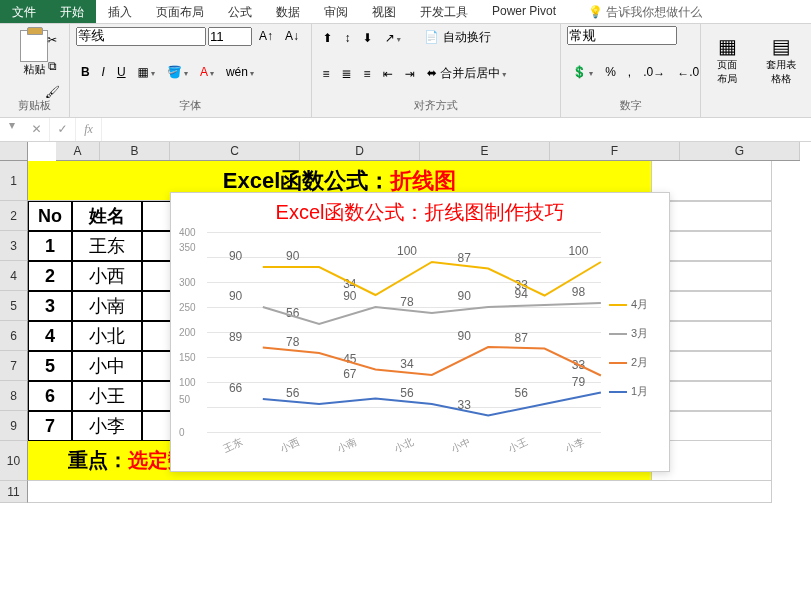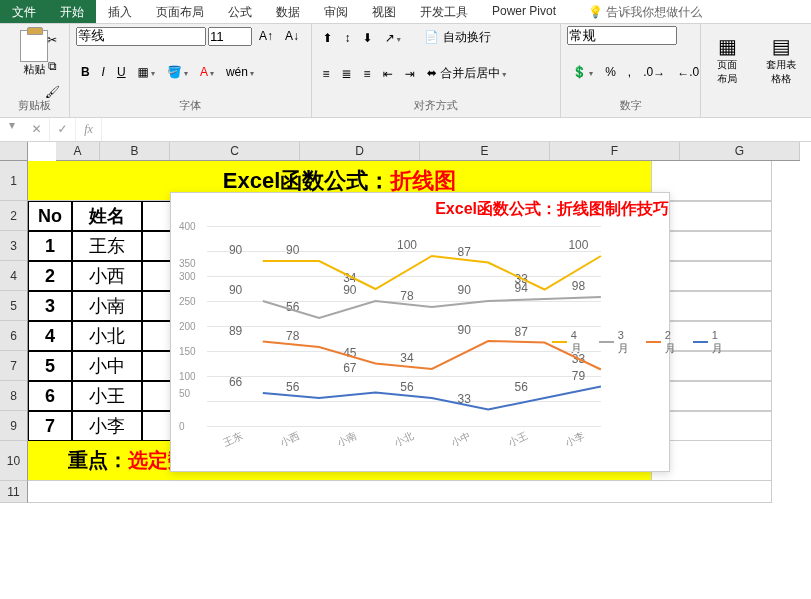--- a/index.html
+++ b/index.html
@@ -50,24 +50,24 @@
 .hdr-row .cell { height: 30px; font-weight: bold; font-size: 18px; font-family: SimHei, sans-serif; border: 1px solid #000; }
 .data-row .cell { height: 30px; font-size: 18px; font-family: SimHei, sans-serif; border: 1px solid #000; }
 .cA { width: 44px; } .cB { width: 70px; } .cF { width: 130px; } .cG { width: 120px; }
 
 .footer-note { width: 624px; height: 40px; background: yellow; padding-left: 40px; display: flex; align-items: center; font-size: 20px; font-family: SimHei, sans-serif; }
 .footer-note .black { color: #000; font-weight: bold; }
 .footer-note .red { color: red; font-weight: bold; }
 
 
 .chart-card { position: absolute; left: 170px; top: 50px; width: 500px; height: 280px; background: #fff; border: 1px solid #ccc; box-shadow: 0 2px 8px rgba(0,0,0,0.15); }
-.chart-title { text-align: right; color: red; font-size: 16px; font-weight: bold; padding: 6px 0 2px; font-family: SimHei, sans-serif; }
+.chart-title { text-align: center; color: red; font-size: 20px; font-weight: normal; padding: 6px 0 2px; font-family: SimHei, sans-serif; }
 .chart-body { display: flex; height: 240px; }
 .plot { flex: 1; position: relative; margin: 4px 4px 4px 8px; }
-.legend { width: 60px; display: flex; flex-direction: row; justify-content: center; gap: 14px; font-size: 11px; color: #666; }
+.legend { width: 60px; display: flex; flex-direction: column; justify-content: center; gap: 14px; font-size: 11px; color: #666; }
 .legend-item { display: flex; align-items: center; gap: 4px; }
 .legend-sw { width: 18px; height: 2px; }
 
 .grid-line { position: absolute; left: 28px; right: 4px; height: 0; border-top: 1px solid #e5e5e5; }
 .y-lab { position: absolute; left: 0; font-size: 10px; color: #999; transform: translateY(-50%); }
 .x-lab { position: absolute; bottom: -2px; font-size: 10px; color: #999; transform: translateX(-50%) rotate(-25deg); }
 svg.lines { position: absolute; left: 28px; top: 0; right: 4px; bottom: 20px; }
 .data-lab { position: absolute; font-size: 12px; color: #666; transform: translate(-50%, -130%); }
 </style>
 </head>
@@ -319,21 +319,21 @@
           <div class="y-lab" style="top:150px">100</div>
           <div class="grid-line" style="top:125px"></div>
           <div class="y-lab" style="top:125px">150</div>
           <div class="grid-line" style="top:100px"></div>
           <div class="y-lab" style="top:100px">200</div>
           <div class="grid-line" style="top:75px"></div>
           <div class="y-lab" style="top:75px">250</div>
           <div class="grid-line" style="top:50px"></div>
           <div class="y-lab" style="top:50px">300</div>
           <div class="grid-line" style="top:25px"></div>
-          <div class="y-lab" style="top:37px">350</div>
+          <div class="y-lab" style="top:15px">350</div>
           <div class="grid-line" style="top:0px"></div>
           <div class="y-lab" style="top:0px">400</div>
           <div class="x-lab" style="left:56.57142857142857px;top:206px">王东</div>
           <div class="x-lab" style="left:113.71428571428572px;top:206px">小西</div>
           <div class="x-lab" style="left:170.85714285714286px;top:206px">小南</div>
           <div class="x-lab" style="left:228px;top:206px">小北</div>
           <div class="x-lab" style="left:285.14285714285717px;top:206px">小中</div>
           <div class="x-lab" style="left:342.2857142857143px;top:206px">小王</div>
           <div class="x-lab" style="left:399.42857142857144px;top:206px">小李</div>
           <div class="data-lab" style="left:56.57142857142857px;top:35.00000000000001px">90</div>

